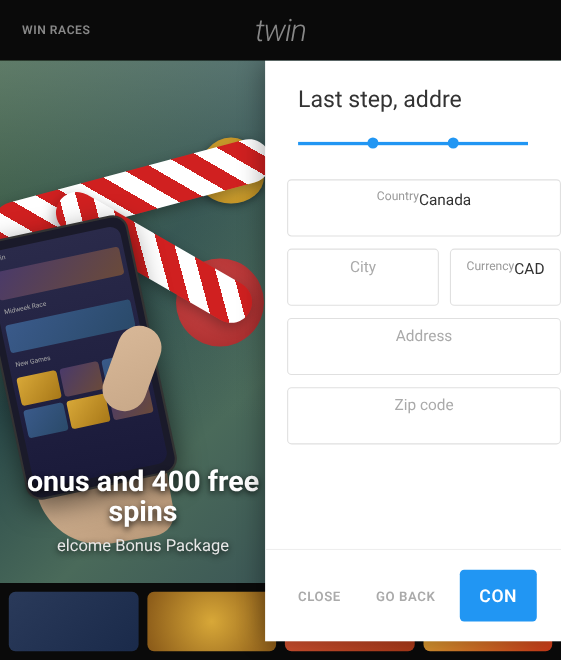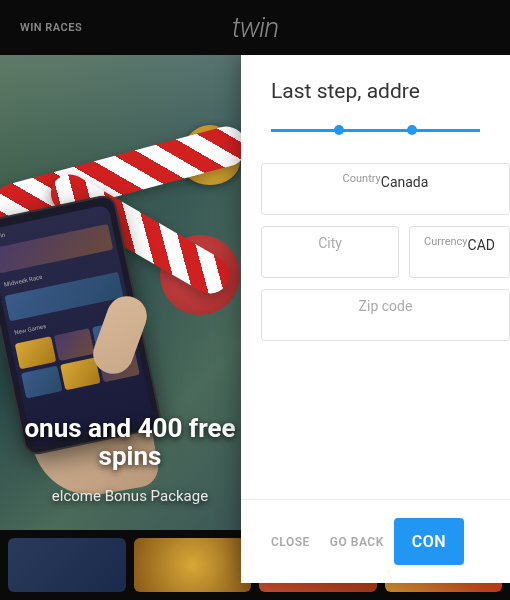--- a/index.html
+++ b/index.html
@@ -25,21 +25,21 @@
 .phone-row { height: 26px; margin: 4px; display: flex; gap: 3px; }
 .phone-card { flex: 1; background: linear-gradient(135deg, #4a3a6a, #6a4a3a); border-radius: 3px; }
 .phone-card.b { background: linear-gradient(135deg, #3a5a8a, #2a4a6a); }
 .phone-card.c { background: linear-gradient(135deg, #d8a838, #a87818); }
 .phone-text { color: #aaa; font-size: 6px; padding: 4px 6px; }
 .hand { position: absolute; bottom: -20px; left: 80px; width: 120px; height: 140px; background: linear-gradient(135deg, #d8b898 0%, #c8a888 50%, #b89878 100%); border-radius: 60px 40px 20px 60px; transform: rotate(-10deg); }
 .thumb { position: absolute; top: 120px; left: 150px; width: 40px; height: 80px; background: linear-gradient(135deg, #d8b898, #c8a888); border-radius: 20px; transform: rotate(20deg); }
 
 .promo { position: absolute; bottom: 95px; left: 0; width: 260px; text-align: center; padding: 0 10px; }
 .promo-title { color: #fff; font-size: 26px; font-weight: 700; line-height: 1.1; text-shadow: 0 2px 6px rgba(0,0,0,0.8); }
-.promo-sub { color: #e8e8e8; font-size: 15px; margin-top: 16px; text-shadow: 0 2px 6px rgba(0,0,0,0.8); }
+.promo-sub { color: #e8e8e8; font-size: 15px; margin-top: 6px; text-shadow: 0 2px 6px rgba(0,0,0,0.8); }
 
 .games { position: absolute; bottom: 0; left: 0; width: 100%; height: 70px; background: #0a0a0a; display: flex; gap: 8px; padding: 8px; }
 .game { flex: 1; border-radius: 6px; }
 .game.g1 { background: linear-gradient(135deg, #2a3a5a, #1a2a4a); }
 .game.g2 { background: radial-gradient(circle, #d8a838 0%, #885818 100%); }
 .game.g3 { background: linear-gradient(135deg, #d85838, #a83818); }
 .game.g4 { background: linear-gradient(135deg, #d8b838, #c83818); }
 
 .modal { position: absolute; top: 0; right: 0; width: 269px; height: 528px; background: #fff; box-shadow: -4px 0 20px rgba(0,0,0,0.3); display: flex; flex-direction: column; }
 .modal-header { padding: 24px 20px 10px 30px; }
@@ -50,21 +50,21 @@
 
 .form { flex: 1; padding: 8px 0 8px 20px; display: flex; flex-direction: column; gap: 11px; }
 .field { border: 1px solid #e0e0e0; border-radius: 4px; padding: 8px 14px; min-height: 52px; display: flex; flex-direction: row; justify-content: center; background: #fff; }
 .field-label { font-size: 11px; color: #999; }
 .field-value { font-size: 14px; color: #333; margin-top: 2px; }
 .field-placeholder { font-size: 14px; color: #aaa; }
 .field-row { display: flex; gap: 10px; }
 .field-row .field { flex: 1; }
 .field-row .field.small { flex: 0 0 74px; }
 
-.actions { display: flex; padding: 18px 0 18px 20px; gap: 0; border-top: 1px solid #eee; }
+.actions { display: flex; padding: 18px 0 18px 20px; gap: 12px; border-top: 1px solid #eee; }
 .btn-text { background: none; border: none; color: #aaa; font-size: 12px; font-weight: 600; letter-spacing: 0.5px; padding: 10px 10px; cursor: pointer; }
 .btn-primary { background: #2196f3; color: #fff; border: none; font-size: 16px; font-weight: 600; letter-spacing: 0.5px; padding: 14px 18px; border-radius: 4px; cursor: pointer; white-space: nowrap; }
 </style>
 </head>
 <body>
 
 <div class="header">
   <span class="nav-item">WIN RACES</span>
   <span class="logo">twin</span>
 </div>
@@ -143,20 +143,23 @@
       <div class="field-row">
         <div class="field">
           <span class="field-placeholder">City</span>
         </div>
         <div class="field small">
           <span class="field-label">Currency</span>
           <span class="field-value">CAD</span>
         </div>
       </div>
       <div class="field">
+        <span class="field-placeholder">Address</span>
+      </div>
+      <div class="field">
         <span class="field-placeholder">Zip code</span>
       </div>
     </div>
 
     <div class="actions">
       <button class="btn-text">CLOSE</button>
       <button class="btn-text">GO BACK</button>
       <button class="btn-primary">CON</button>
     </div>
   </div>

